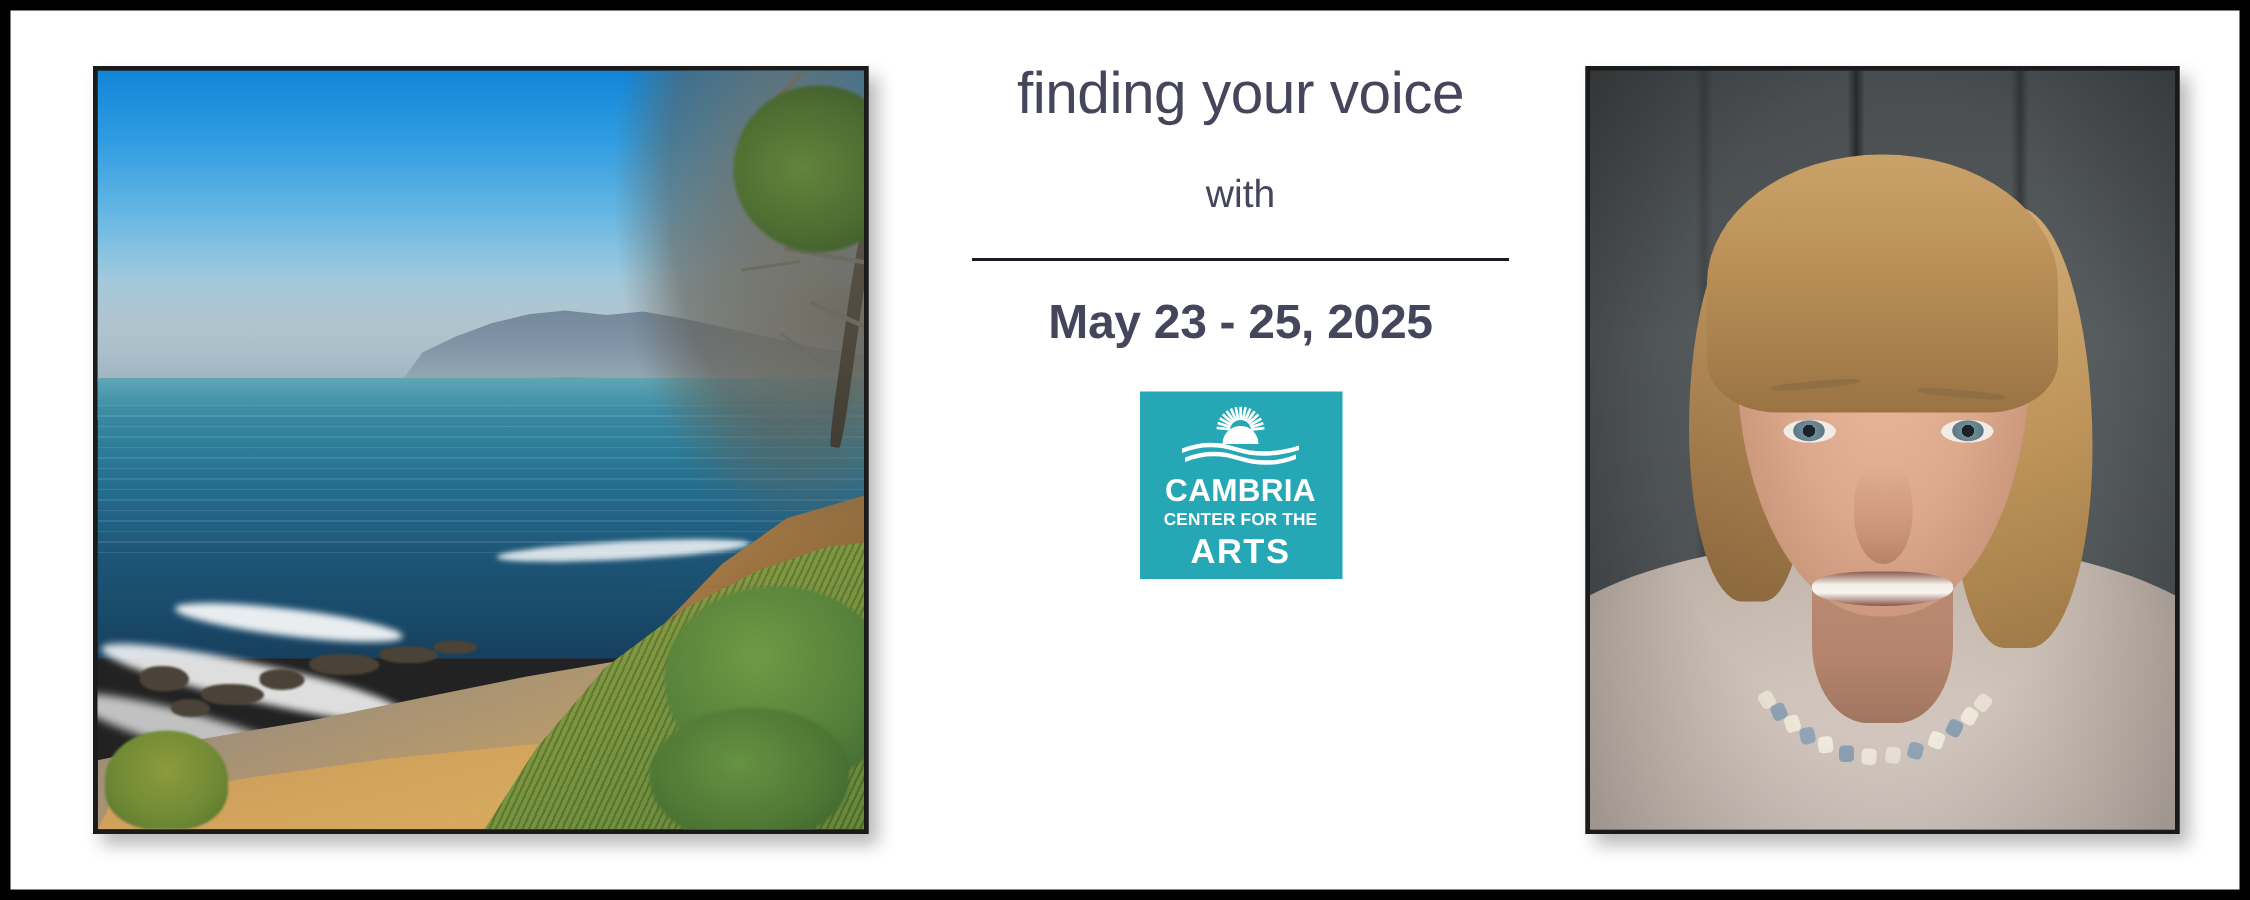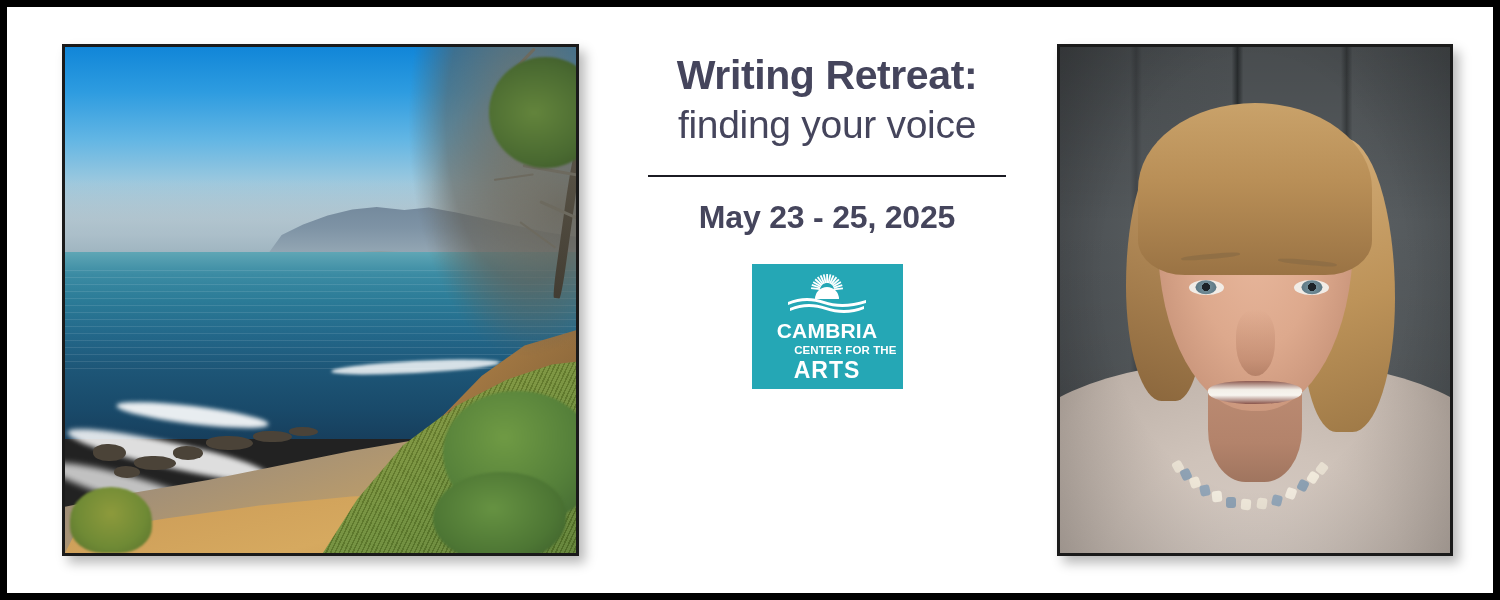--- a/index.html
+++ b/index.html
@@ -372,21 +372,21 @@
   }
   .dates {
     font-size: 32px;
     font-weight: bold;
     letter-spacing: -0.2px;
     margin: 22px 0 0 0;
   }
 
   
   .logo {
-    width: 151px;
+    width: 135px;
     margin: 28px auto 0 auto;
     background: #25a7b5;
     text-align: center;
     user-select: none;
   }
   .logo-top {
     padding: 10px 6px 7px 6px;
   }
   .logo-mark {
     width: 86px;
@@ -401,21 +401,20 @@
     letter-spacing: 0.2px;
     line-height: 1;
   }
   .logo-center {
     color: #ffffff;
     font-weight: bold;
     font-size: 11.5px;
     letter-spacing: 0.1px;
     line-height: 1.25;
     margin-top: 2px;
-    text-align: right;
   }
   .logo-arts {
     color: #ffffff;
     font-weight: bold;
     font-size: 23px;
     letter-spacing: 1px;
     line-height: 1.05;
     margin-top: 1px;
   }
   .logo-bar {
@@ -471,23 +470,23 @@
         <div class="twig" style="right:30%;top:24%;width:46px;height:2.5px;transform:rotate(-62deg);"></div>
         <div class="twig" style="right:8%;top:46%;width:50px;height:2.5px;transform:rotate(24deg);"></div>
         <div class="twig" style="right:34%;top:40%;width:40px;height:2px;transform:rotate(-8deg);"></div>
         <div class="twig" style="right:20%;top:52%;width:44px;height:2px;transform:rotate(36deg);"></div>
       </div>
       <div class="tree-green"></div>
     </div>
   </div>
 
   <div class="center-col">
-    <div class="title-main">Writing Retreat:</div>
     <div class="title-sub">finding your voice</div>
 
+    <div class="with-line">with</div>
 
     <div class="rule"></div>
 
     <div class="dates">May 23 - 25, 2025</div>
 
     <div class="logo">
       <div class="logo-top">
         <svg class="logo-mark" viewBox="0 0 86 44">
           <g fill="#ffffff">
 

